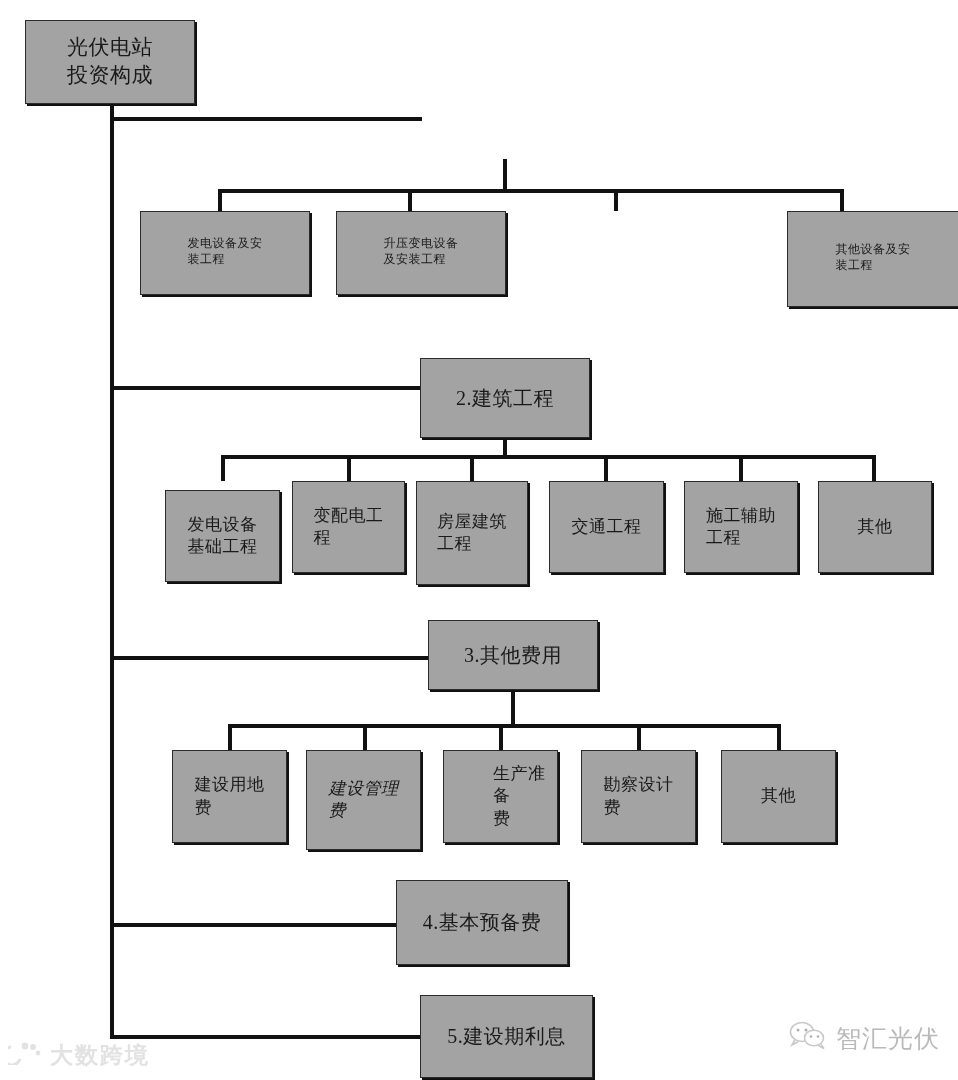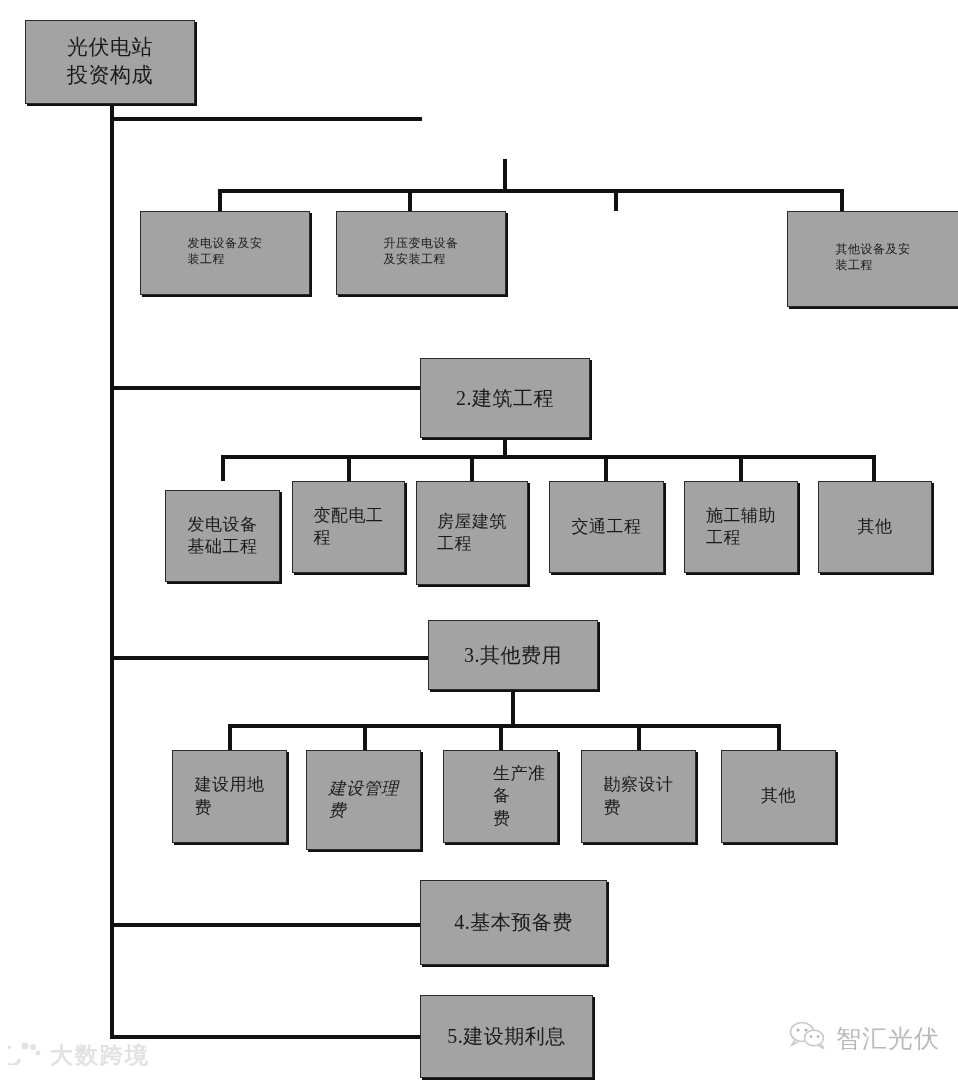--- a/index.html
+++ b/index.html
@@ -178,21 +178,21 @@
       <span>费</span>
     </span>
   </div>
   <div class="node leaf-sm" style="left:721px;top:750px;width:115px;height:93px;">
     <span class="txt">
       <span>其他</span>
     </span>
   </div>
 
   <div class="ln h" style="left:110px;top:923px;width:312px;"></div>
-  <div class="node section" style="left:420px;top:880px;width:187px;height:85px;">
+  <div class="node section" style="left:396px;top:880px;width:172px;height:85px;">
     <span class="txt">
       <span>4.基本预备费</span>
     </span>
   </div>
 
   <div class="ln h" style="left:110px;top:1035px;width:312px;"></div>
   <div class="node section" style="left:420px;top:995px;width:173px;height:83px;">
     <span class="txt">
       <span>5.建设期利息</span>
     </span>

